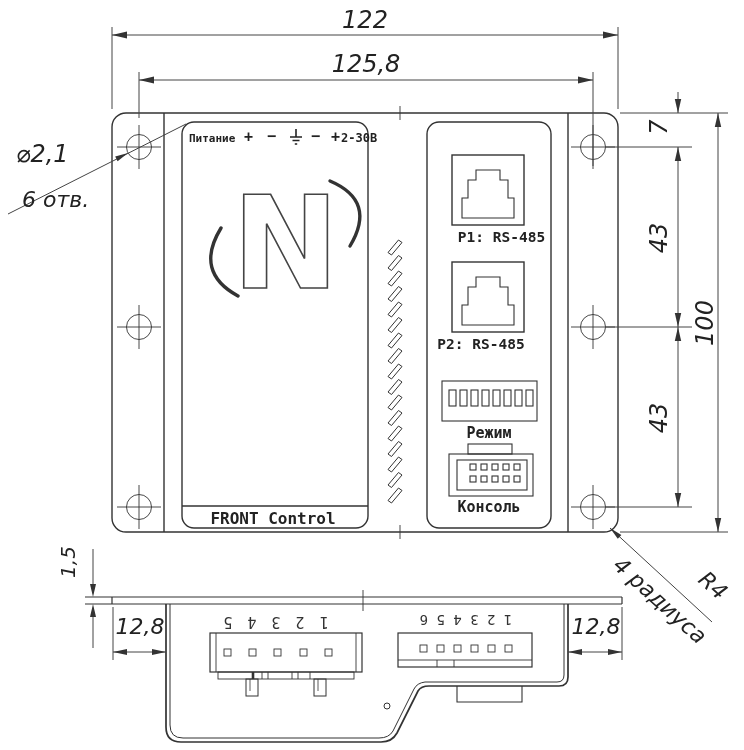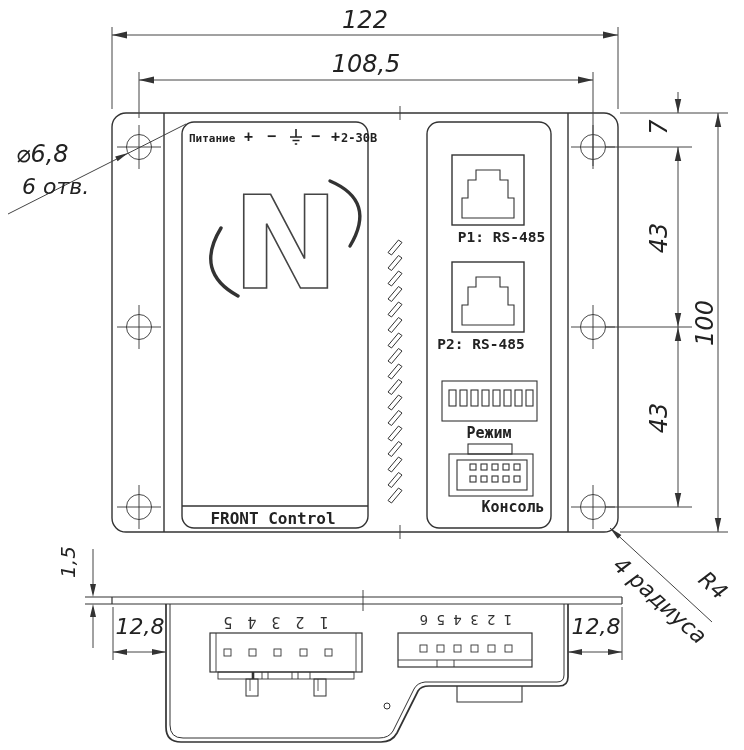--- a/index.html
+++ b/index.html
@@ -178,29 +178,29 @@
     <polygon points="93,597 90,584 96,584"></polygon>
         <polygon points="93,604 90,617 96,617"></polygon>
     <polygon points="113,652 127,649 127,655"></polygon>
         <polygon points="166,652 152,649 152,655"></polygon>
     <polygon points="568,652 582,649 582,655"></polygon>
         <polygon points="622,652 608,649 608,655"></polygon>
   </g>
 </svg>
 
 <div class="dim" style="left:330px;top:6px;width:70px;">122</div>
-<div class="dim" style="left:316px;top:50px;width:100px;">108,5</div>
+<div class="dim" style="left:316px;top:50px;width:100px;">125,8</div>
 
 <div class="dim rotccw" style="left:644px;top:112px;width:30px;height:30px;">7</div>
 <div class="dim rotccw" style="left:640px;top:219px;width:38px;height:38px;">43</div>
 <div class="dim rotccw" style="left:640px;top:399px;width:38px;height:38px;">43</div>
 <div class="dim rotccw" style="left:680px;top:298px;width:50px;height:50px;">100</div>
 
-<div class="dim" style="left:16px;top:140px;">⌀6,8</div>
-<div class="dim sm" style="left:22px;top:174px;">6 отв.</div>
+<div class="dim" style="left:16px;top:140px;">⌀2,1</div>
+<div class="dim sm" style="left:22px;top:187px;">6 отв.</div>
 
 <div class="dim sm" style="left:690px;top:573px;width:46px;transform:rotate(42deg);">R4</div>
 <div class="dim sm" style="left:600px;top:588px;width:120px;transform:rotate(42deg);">4 радиуса</div>
 
 <div class="dim xs" style="left:46px;top:548px;width:44px;height:28px;transform:rotate(-90deg);">1,5</div>
 <div class="dim sm" style="left:114px;top:614px;width:52px;">12,8</div>
 <div class="dim sm" style="left:570px;top:614px;width:52px;">12,8</div>
 
 <div class="lbl" style="left:189px;top:132px;font-size:11px;">Питание</div>
 <span class="sym" style="left:244px;top:128px;font-size:15px;">+</span>
@@ -210,20 +210,20 @@
     <path d="M8 1 V9 M2 9 H14 M4.5 12.5 H11.5 M6.8 16 H9.2"></path>
   </g>
 </svg>
 <span class="sym" style="left:311px;top:127px;font-size:15px;">−</span>
 <span class="sym" style="left:331px;top:128px;font-size:15px;">+</span>
 <div class="lbl" style="left:341px;top:131px;font-size:12px;">2-30В</div>
 
 <div class="lbl" style="left:427px;top:229px;width:149px;font-size:14.5px;">P1: RS-485</div>
 <div class="lbl" style="left:427px;top:336px;width:108px;font-size:14.5px;">P2: RS-485</div>
 <div class="lbl" style="left:427px;top:424px;width:124px;font-size:15px;">Режим</div>
-<div class="lbl" style="left:427px;top:498px;width:124px;font-size:15px;margin-left:24px;">Консоль</div>
+<div class="lbl" style="left:427px;top:498px;width:124px;font-size:15px;">Консоль</div>
 
 <div class="lbl" style="left:182px;top:509px;width:182px;font-size:16px;">FRONT Control</div>
 
 <div class="pins" style="left:212px;top:613px;width:128px;font-size:15px;word-spacing:6px;">1 2 3 4 5</div>
 <div class="pins" style="left:412px;top:612px;width:108px;font-size:14px;">1 2 3 4 5 6</div>
 
 </div>
 
 </body></html>

